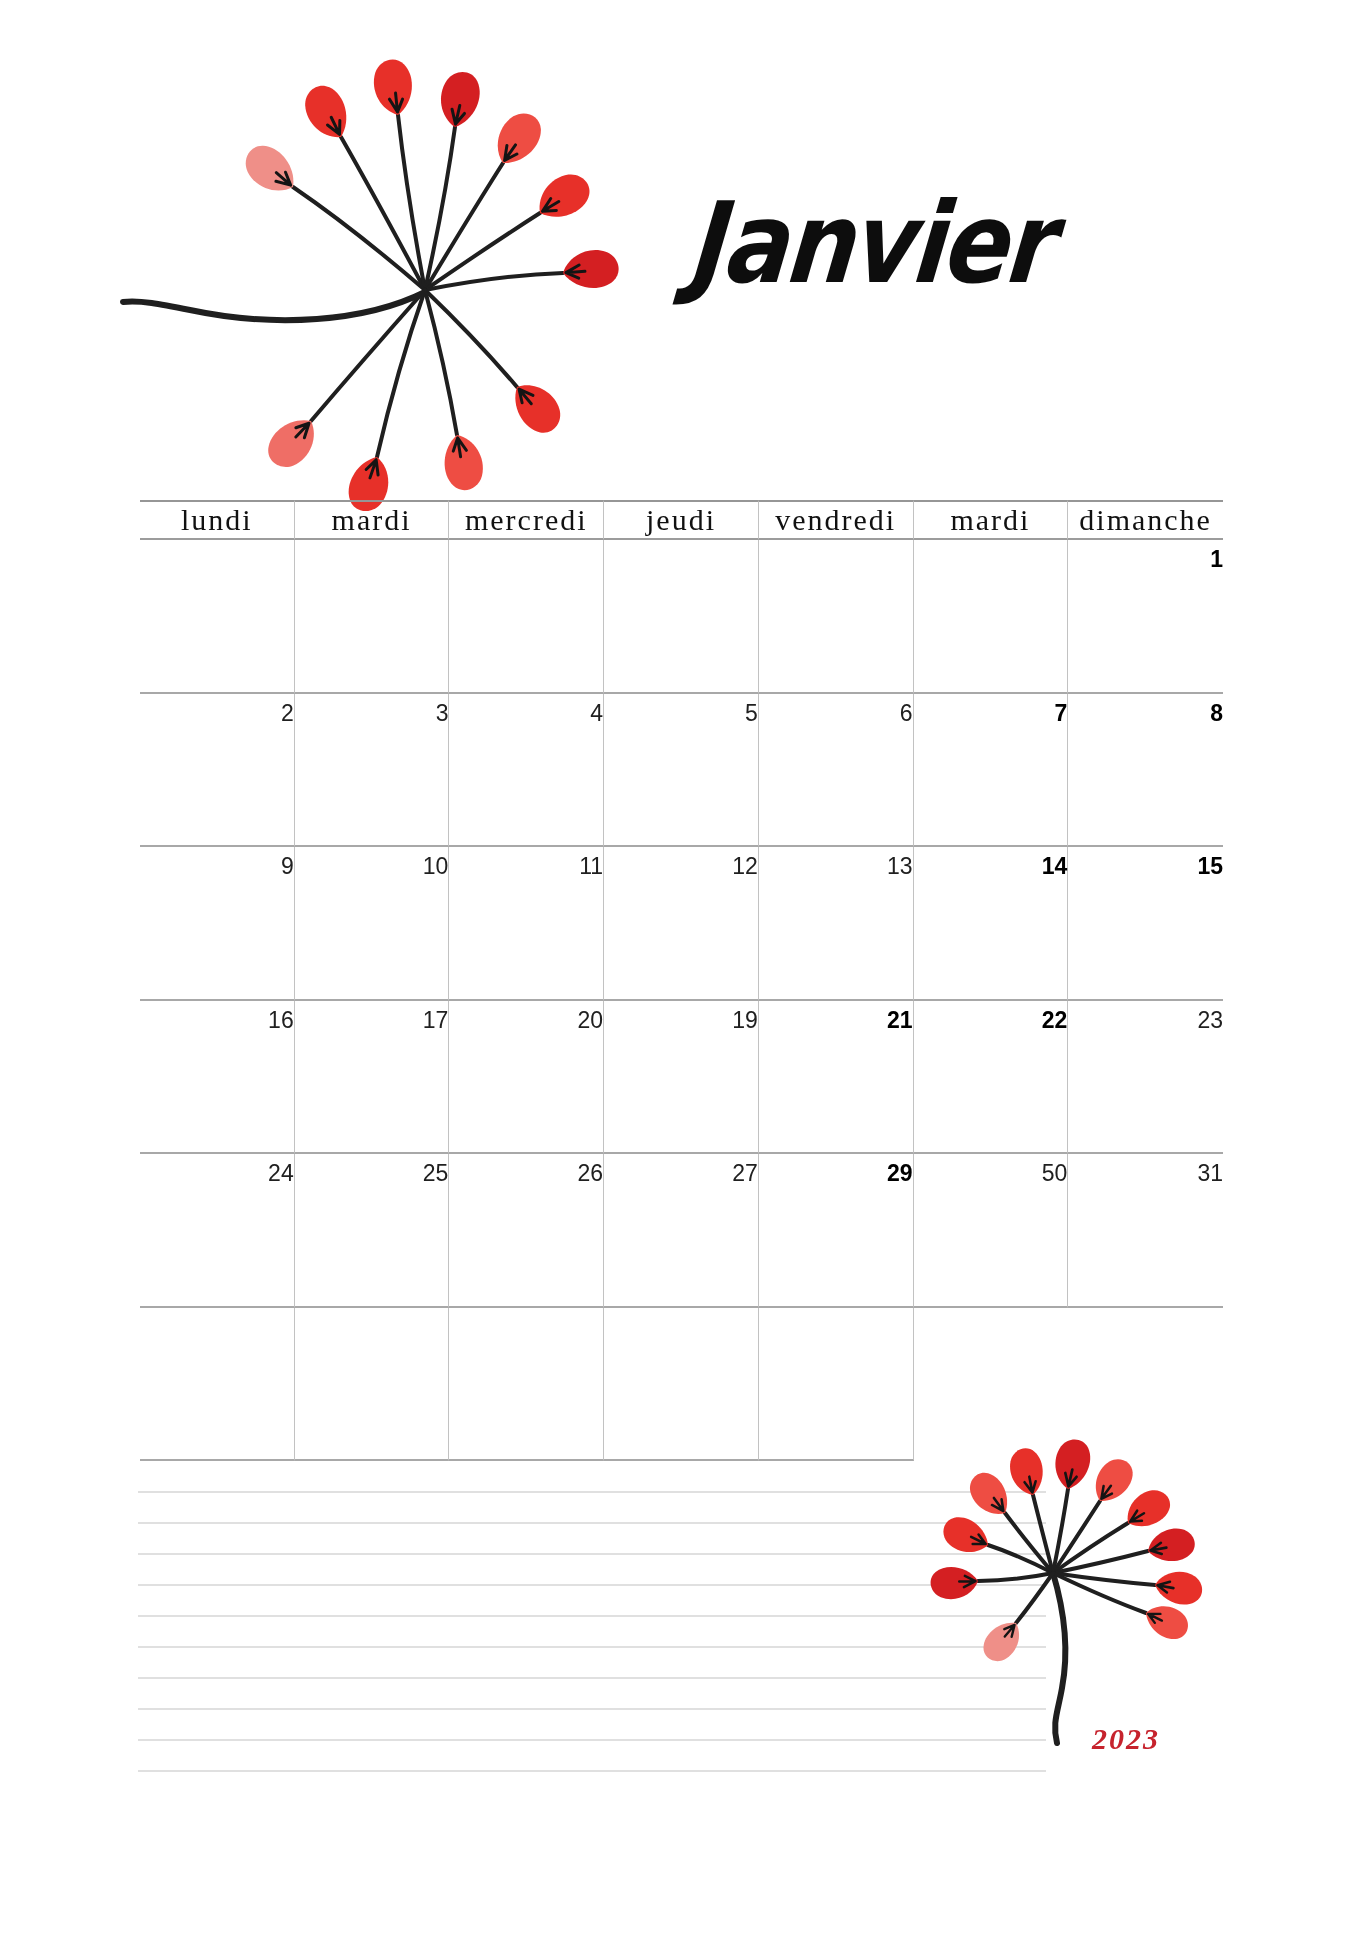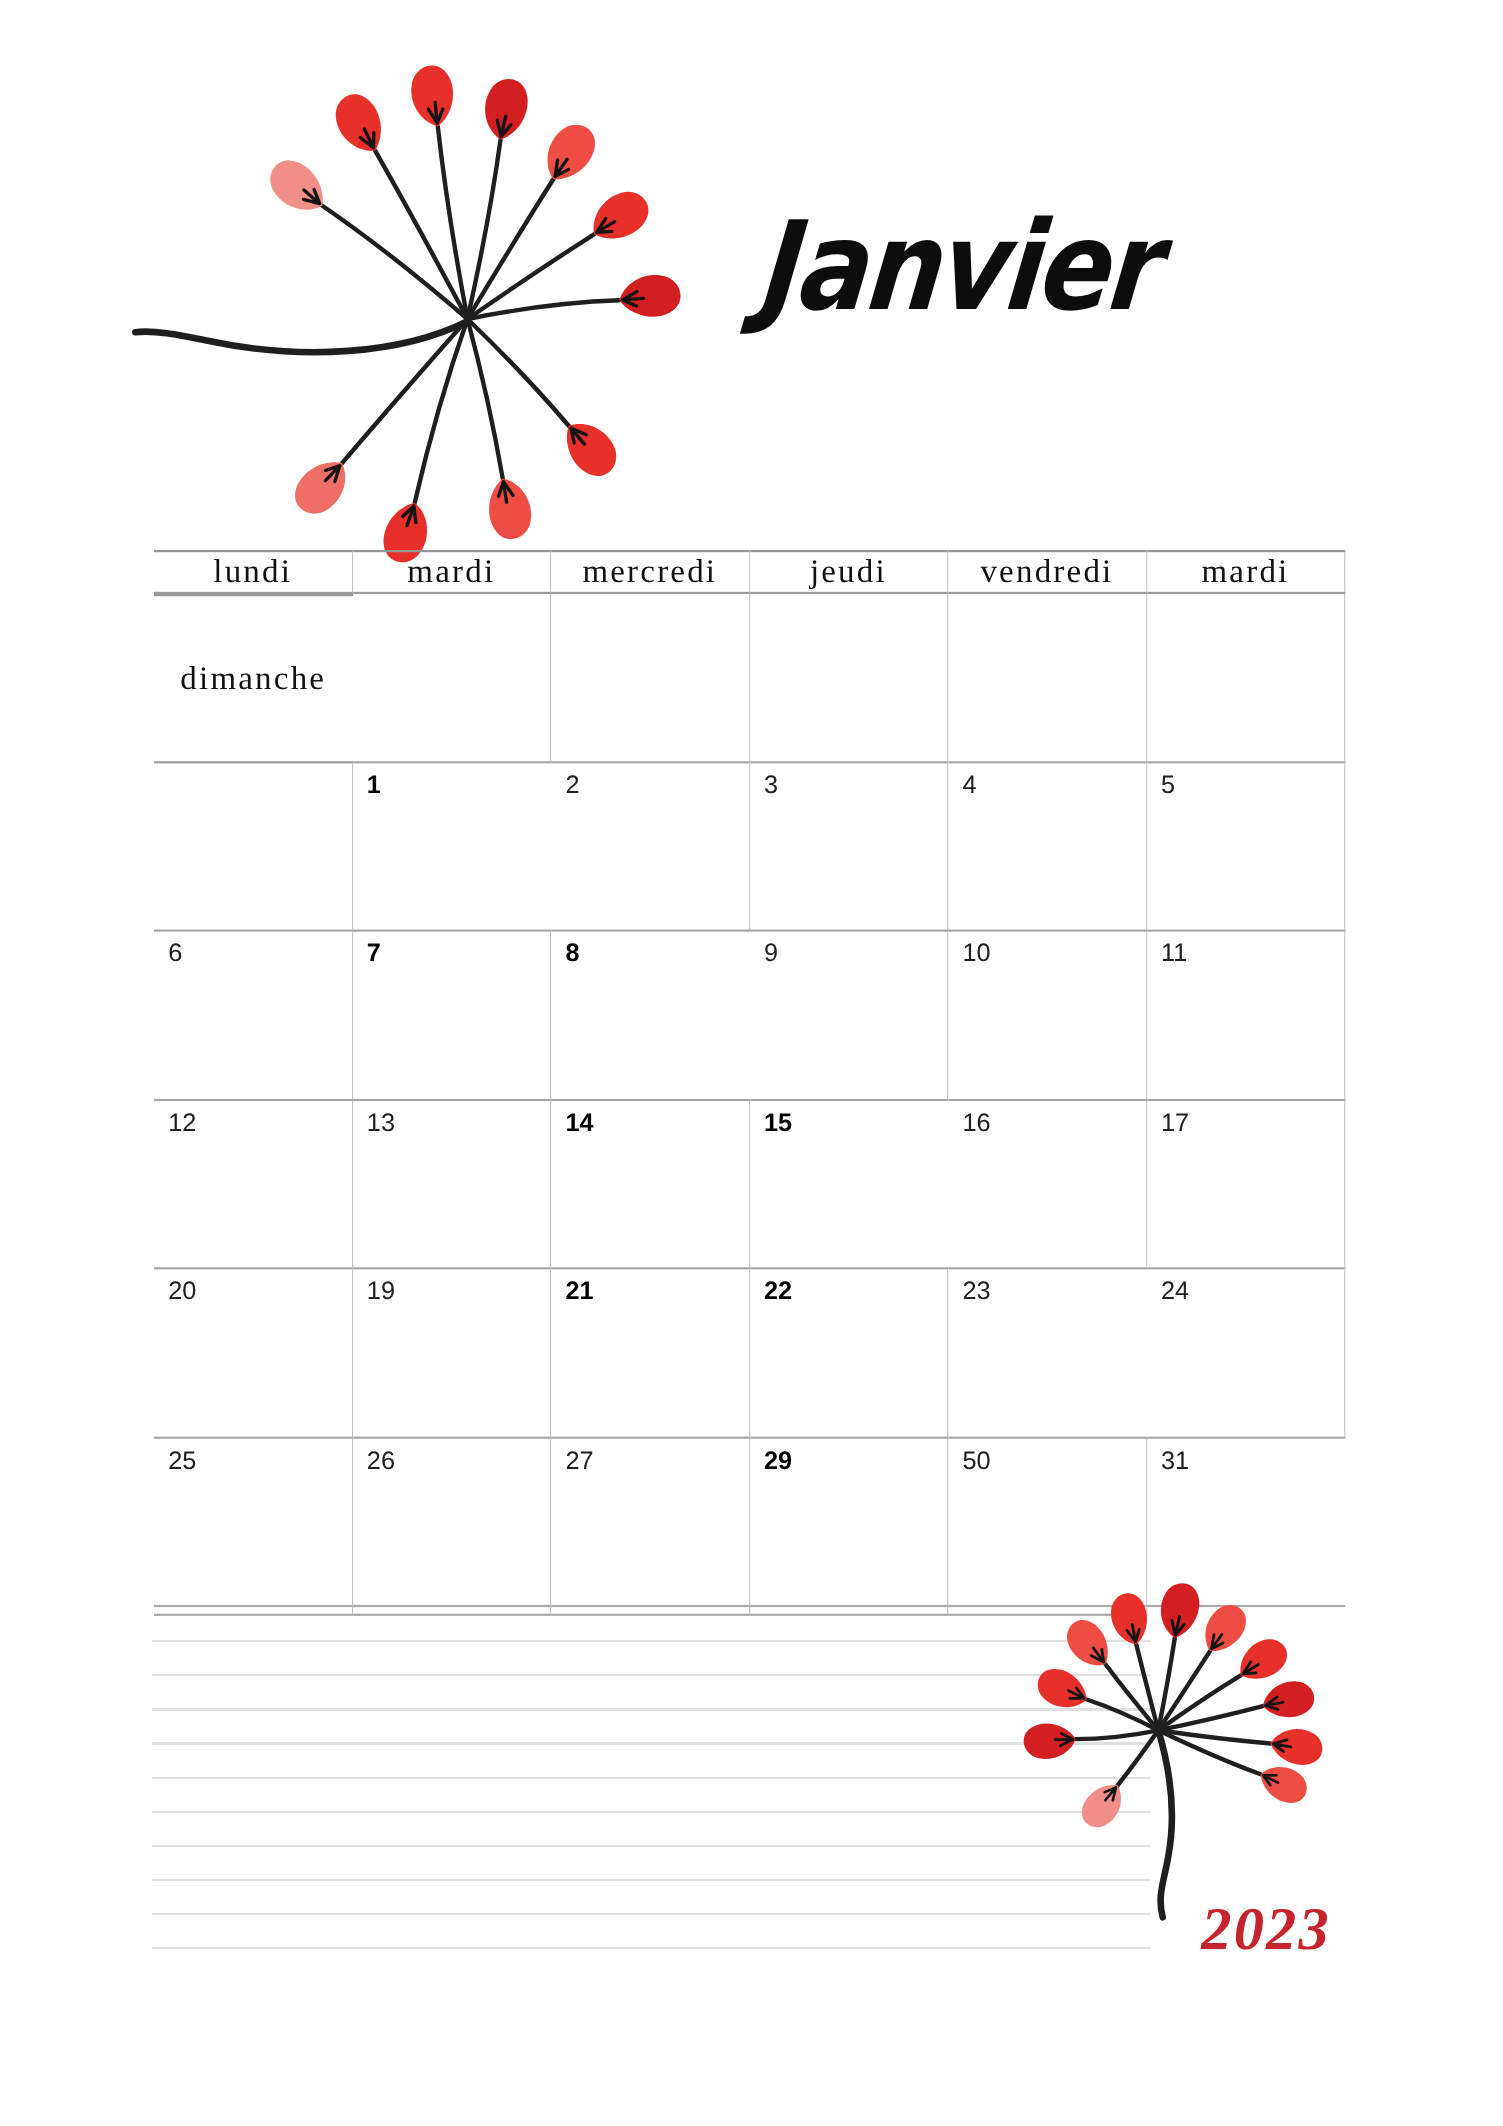--- a/index.html
+++ b/index.html
@@ -15,22 +15,23 @@
     font-family:"DejaVu Sans", sans-serif;
     font-size:112px; font-style:italic; font-weight:700;
     color:#0d0d0d; letter-spacing:-3px; white-space:nowrap;
     transform:skewX(-7deg) scaleX(0.86); transform-origin:left bottom;
   }
 
   
   #calendar-grid {
     position:absolute; left:140px; top:500px; width:1083px;
     display:grid;
-    grid-template-columns:repeat(6, 1fr);
+    grid-template-columns:repeat(7, 1fr);
     grid-template-rows:40px repeat(6, 153.5px);
+    text-align:right;
   }
   #calendar-grid > div { box-sizing:border-box; border-right:1px solid #c2c2c2; }
   #calendar-grid > div:nth-child(7n) { border-right:none; }
   .head {
     border-top:2px solid #969696; border-bottom:2px solid #9c9c9c;
     font-family:"Liberation Serif", serif; font-size:30px; letter-spacing:2px;
     color:#111; display:flex; align-items:center; justify-content:center;
   }
   .cell {
     border-bottom:2px solid #a8a8a8;
@@ -44,21 +45,21 @@
     position:absolute; left:138px; top:1462px; width:908px; height:311px;
     background:repeating-linear-gradient(180deg,
       rgba(0,0,0,0) 0px, rgba(0,0,0,0) 29px,
       #e0e0e0 29px, #e0e0e0 31px);
   }
 
   
   #year-label {
     position:absolute; left:1092px; top:1722px;
     font-family:"Liberation Serif", serif; font-style:italic; font-weight:700;
-    font-size:55px; color:#c6232d; letter-spacing:2px;
+    font-size:30px; color:#c6232d; letter-spacing:2px;
   }
 
   
   #flower-top    { position:absolute; left:115px; top:60px;   width:480px; height:460px; }
   #flower-bottom { position:absolute; left:950px; top:1423px; width:310px; height:345px; }
   .stem   { fill:none; stroke:#1f1f1f; stroke-width:4;   stroke-linecap:round; }
   .stem-main { fill:none; stroke:#1f1f1f; stroke-width:6; stroke-linecap:round; }
   .petal  { fill:var(--c, #e73029); }
   .tipmark{ stroke:#141414; stroke-width:3; fill:none; stroke-linecap:round; }
 </style>

